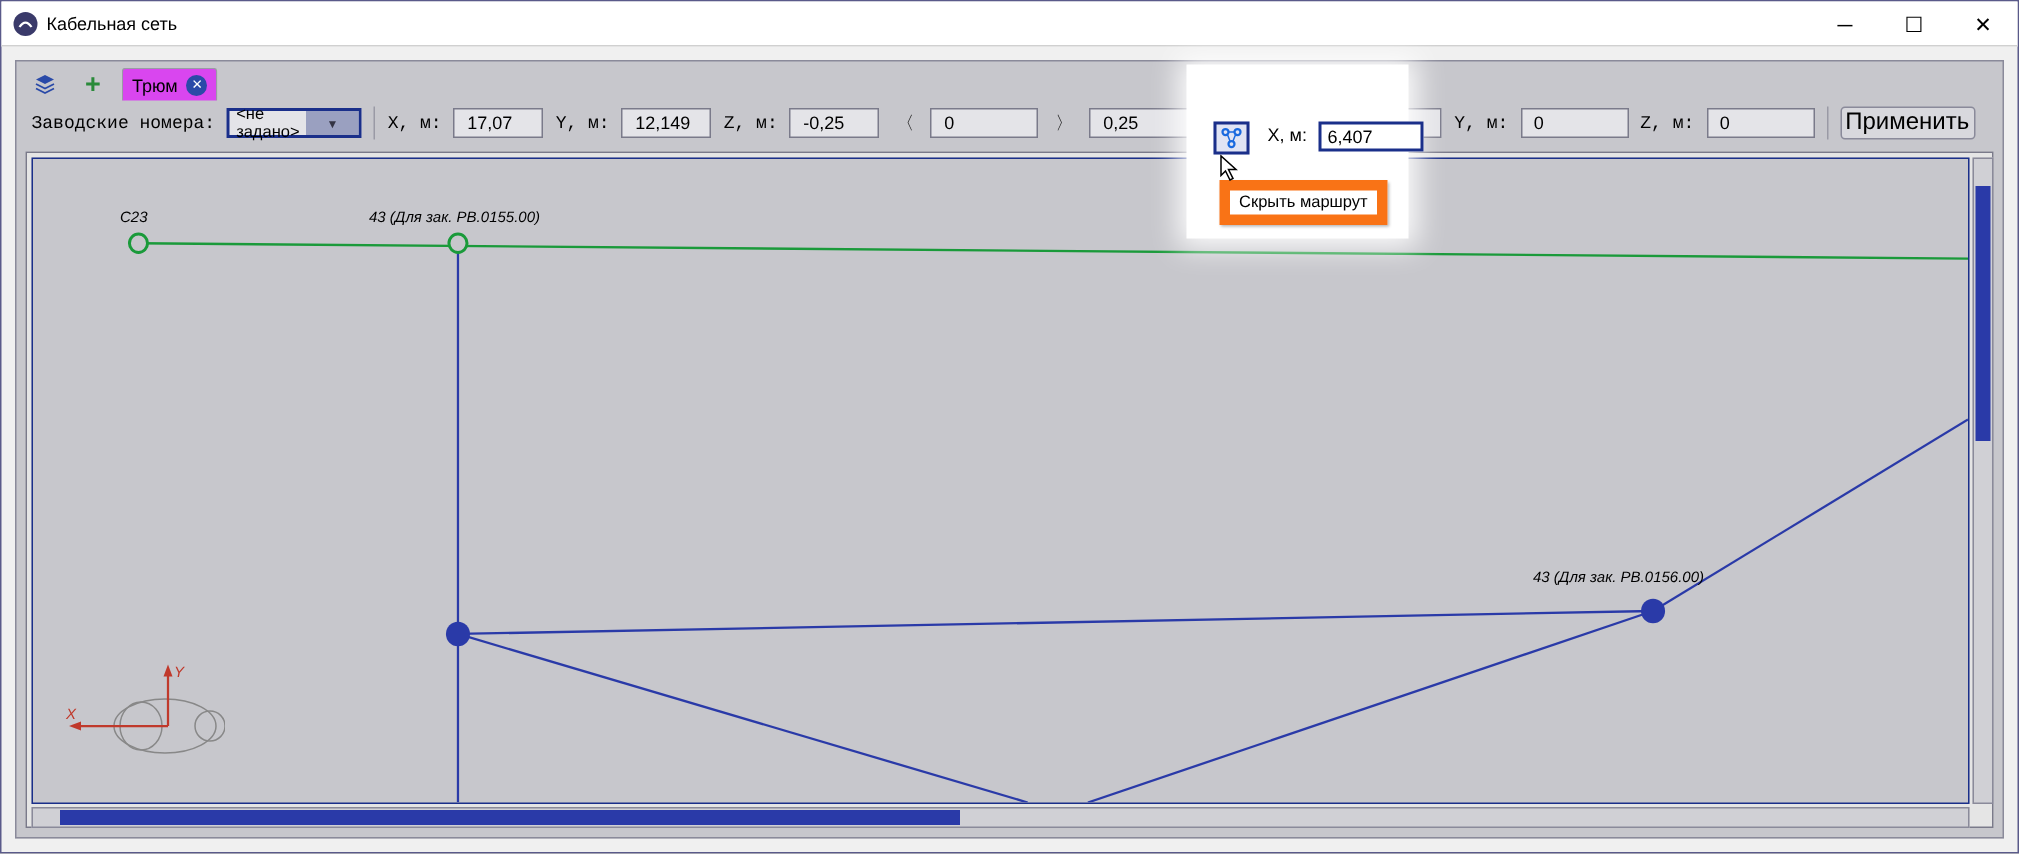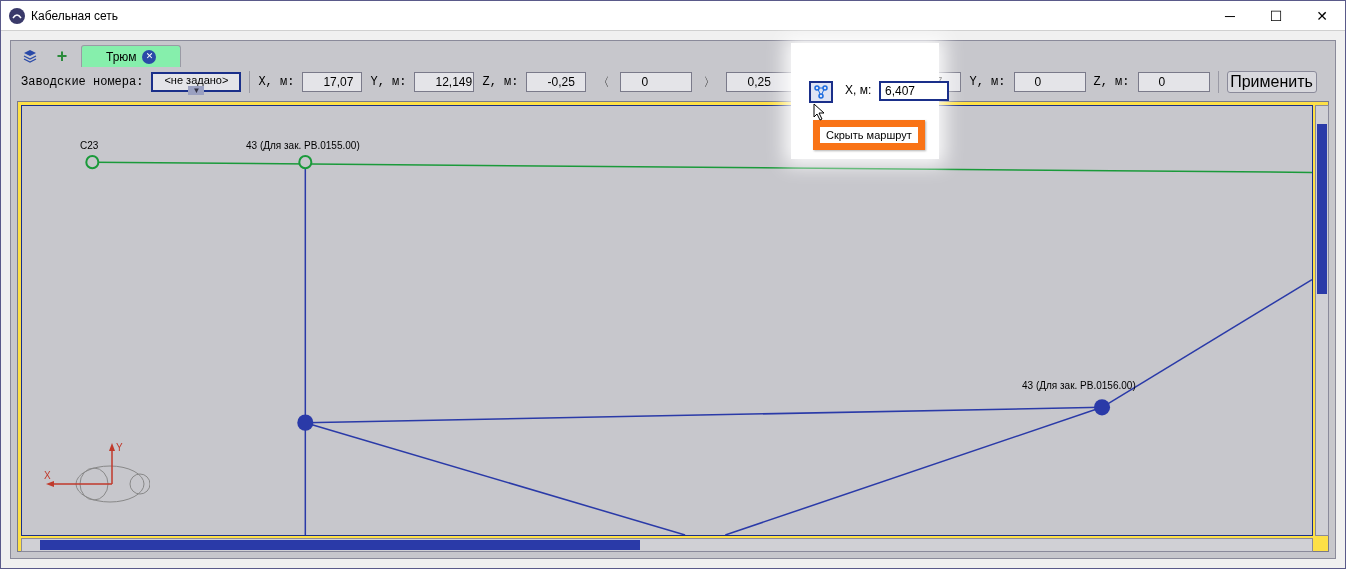--- a/index.html
+++ b/index.html
@@ -11,38 +11,38 @@
   .titlebar .win-btns { display:flex; height:100%; }
   .titlebar .win-btn { width:46px; display:flex; align-items:center; justify-content:center; font-size:14px; color:#000; }
 
   .content { position:absolute; top:30px; left:0; right:0; bottom:0; padding:9px; }
   .panel { width:100%; height:100%; background:#c7c7cc; border:1px solid #8a8a9a; position:relative; }
 
   .tabbar { height:26px; display:flex; align-items:center; gap:6px; padding:4px 6px 0 6px; }
   .tool-btn { width:26px; height:22px; display:flex; align-items:center; justify-content:center; background:transparent; border:1px solid transparent; border-radius:3px; }
   .tool-btn svg { width:16px; height:16px; }
   .tool-plus { color:#2a8a3a; font-size:18px; font-weight:bold; }
-  .tab { display:flex; align-items:center; gap:6px; background:#86efac; border:1px solid #9a9aa5; border-bottom:none; border-radius:3px 3px 0 0; padding:2px 24px; height:22px; font-size:12px; }
+  .tab { display:flex; align-items:center; gap:6px; background:#d946ef; border:1px solid #9a9aa5; border-bottom:none; border-radius:3px 3px 0 0; padding:2px 6px; height:22px; font-size:12px; }
   .tab .close { width:14px; height:14px; border-radius:50%; background:#2a4aa8; color:#fff; display:flex; align-items:center; justify-content:center; font-size:9px; line-height:1; }
 
   .toolbar { height:30px; display:flex; align-items:center; gap:8px; padding:0 10px; font-size:12px; color:#000;}
   .toolbar .lbl { white-space:nowrap;font-family:Liberation Mono, monospace; }
-  .toolbar .field { height:20px; background:#e4e4e8; border:1px solid #7a7a8a; font-size:12px; padding:0 20px; display:flex; align-items:center; }
-  .toolbar .combo { width:90px; border:2px solid #1a2f8a; background:#e4e4e8; height:20px; display:flex; align-items:center;flex-direction:column; }
+  .toolbar .field { height:20px; background:#e4e4e8; border:1px solid #7a7a8a; font-size:12px; padding:0 8px; display:flex; align-items:center; }
+  .toolbar .combo { width:90px; border:2px solid #1a2f8a; background:#e4e4e8; height:20px; display:flex; align-items:center; }
   .toolbar .combo span { flex:1; padding:0 4px; font-size:11px;}
   .toolbar .combo .dd { width:16px; height:100%; background:#9aa0c0; display:flex; align-items:center; justify-content:center; color:#334; font-size:8px;}
   .sep { width:1px; height:22px; background:#9a9aa5; }
   .xinp { width:60px; }
   .xinp-w { width:72px;}
   .nav { width:18px; display:flex; align-items:center; justify-content:center; color:#222; font-size:12px; background:transparent; border:none; height:20px;}
   .hide-route-btn { width:24px; height:22px; border:2px solid #1a2f8a; background:#e0e4f4; display:flex; align-items:center; justify-content:center; }
   .xfield2 { width:70px; border:2px solid #1a2f8a; background:#fff; }
   .apply-btn { width:90px; height:22px; background:#d8d8dd; border:1px solid #8a8a9a; border-radius:3px; font-size:16px; display:flex; align-items:center; justify-content:center; }
 
-  .canvas-wrap { position:absolute; top:60px; left:6px; right:6px; bottom:6px; background:#fde047; }
+  .canvas-wrap { position:absolute; top:60px; left:6px; right:6px; bottom:6px; background:#e5e5e5;font-style:italic; }
   .canvas-border { position:absolute; inset:0; border:1px solid #7a7a8a; }
   .viewport { position:absolute; left:4px; right:16px; top:4px; bottom:16px; background:#c7c7cc; border:1px solid #1a2f8a; overflow:hidden; }
   .vscroll { position:absolute; right:0; top:4px; bottom:16px; width:14px; background:#d0d0d5; border:1px solid #8a8a9a; }
   .vscroll .thumb { position:absolute; left:1px; right:1px; top:18px; height:170px; background:#2a3aa8; }
   .hscroll { position:absolute; left:4px; right:16px; bottom:0; height:14px; background:#d0d0d5; border:1px solid #8a8a9a; }
   .hscroll .thumb { position:absolute; top:1px; bottom:1px; left:18px; width:600px; background:#2a3aa8; }
 
   .node-lbl { position:absolute; font-size:10px; color:#000; white-space:nowrap; }
 
   .highlight { position:absolute; left:790px; top:42px; width:148px; height:116px; background:#fff; box-shadow:0 0 18px 6px rgba(255,255,255,0.95); z-index:5; pointer-events:none; }

